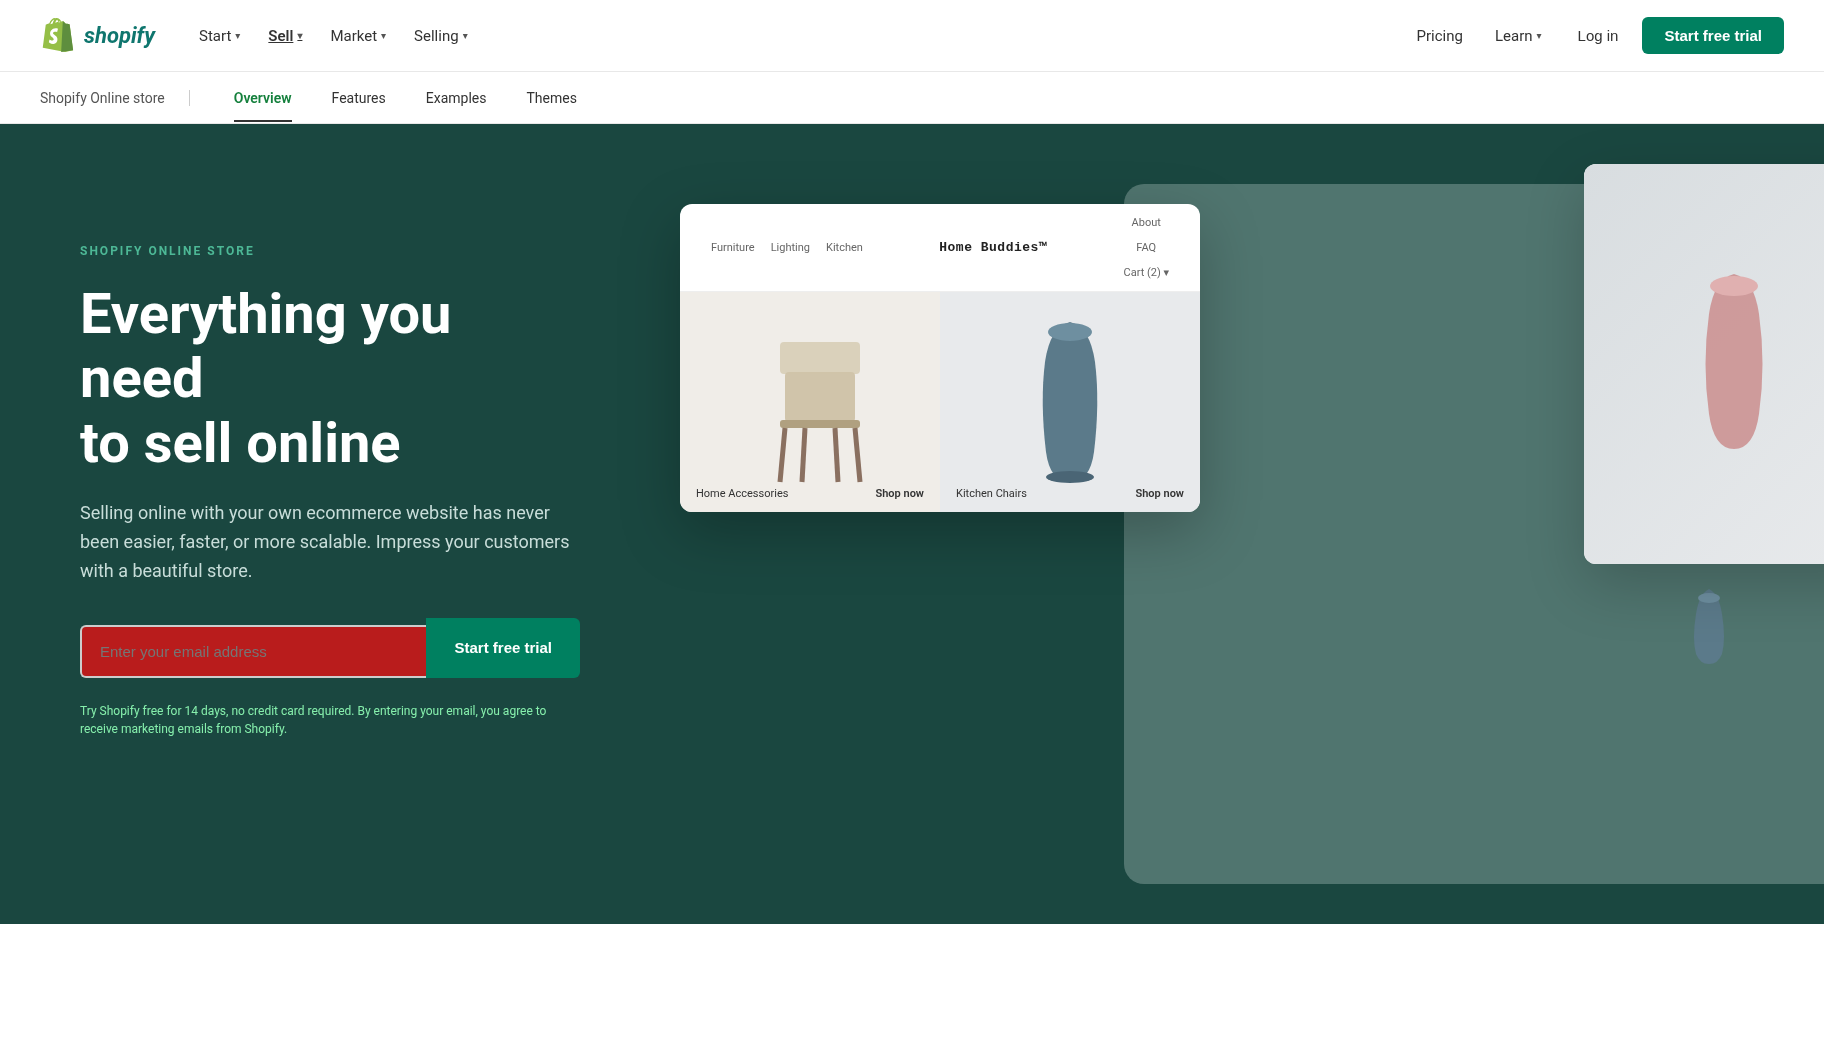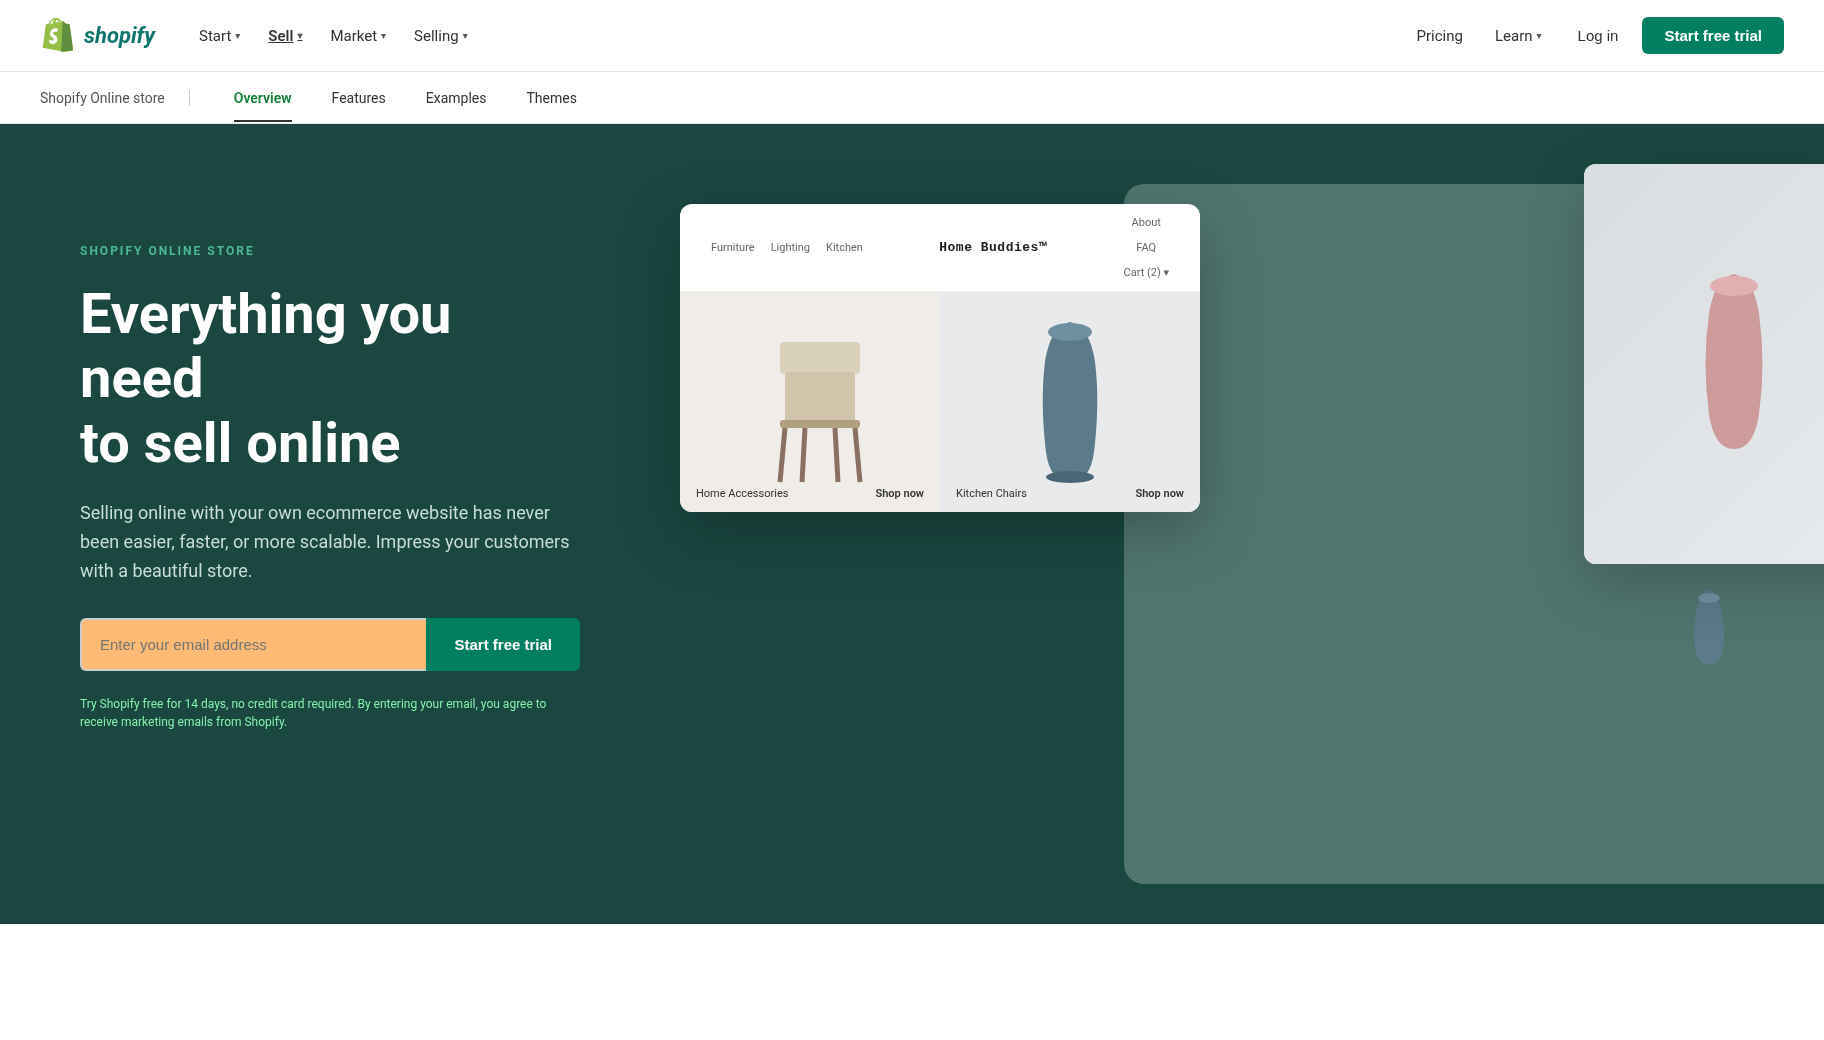--- a/index.html
+++ b/index.html
@@ -162,21 +162,22 @@
       max-width: 540px;
     }
     .hero-email-input {
       flex: 1;
       padding: 16px 18px;
       font-size: 15px;
       border: 2px solid #ccc;
       border-right: none;
       border-radius: 6px 0 0 6px;
       outline: none;
-      background: #fdba74;
+      background: #b91c1c;
+      margin-top: 7px;
     }
     .hero-trial-btn {
       padding: 16px 28px;
       font-size: 15px;
       font-weight: 600;
       color: #fff;
       background: #008060;
       border: none;
       border-radius: 0 6px 6px 0;
       cursor: pointer;

